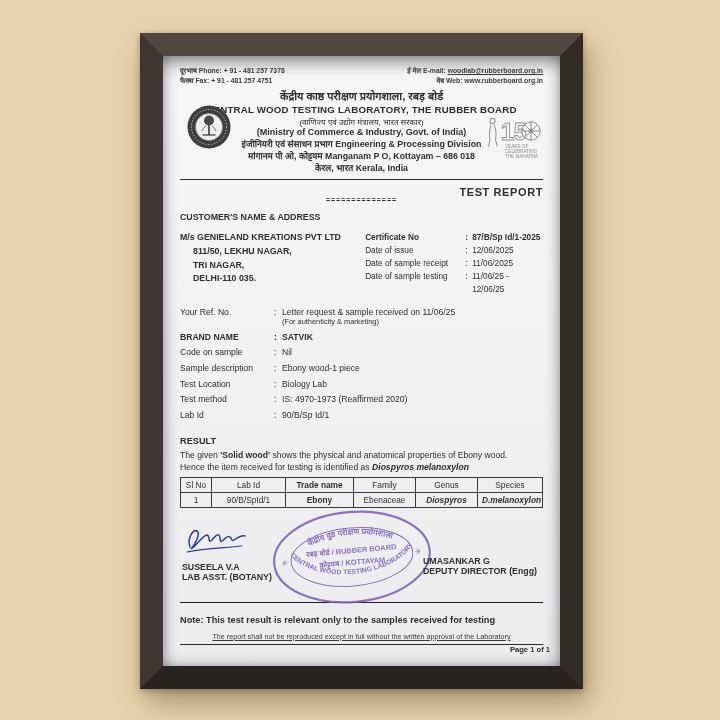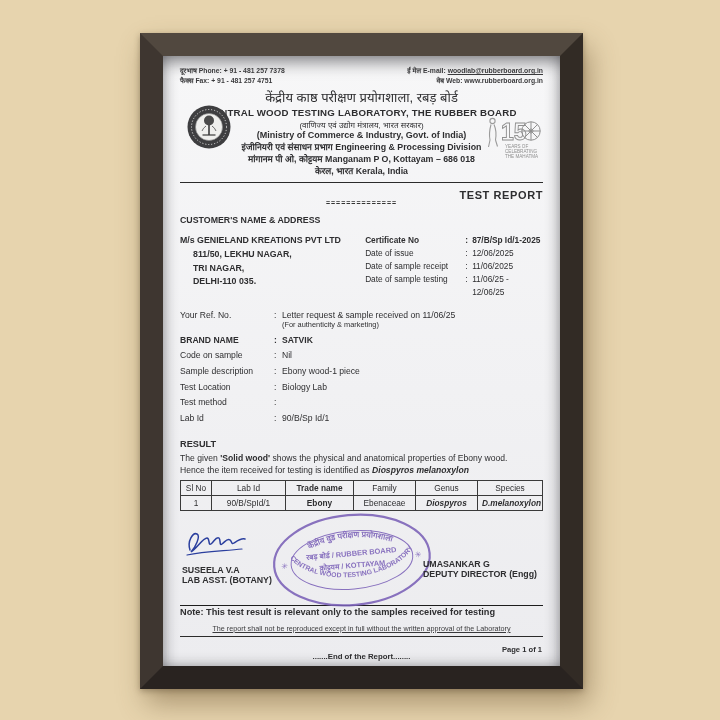--- a/index.html
+++ b/index.html
@@ -27,21 +27,21 @@
   }
   .doc{position:absolute;inset:0;padding:10px 17px 8px;overflow:hidden;}
 
   .contact{display:flex;justify-content:space-between;font-size:6.8px;font-weight:bold;color:#3a3a3c;line-height:1.5;}
   .contact .right{text-align:right;}
   .email-underline{text-decoration:underline;}
 
   .header{position:relative;text-align:center;margin-top:2px;}
   .emblem{position:absolute;left:6px;top:16px;}
   .gandhi{position:absolute;right:0px;top:24px;}
-  .h-title-hi{font-size:13px;font-weight:normal;}
+  .h-title-hi{font-size:11px;font-weight:bold;}
   .h-title-en{font-size:9.7px;font-weight:bold;letter-spacing:0.2px;margin-top:1px;}
   .h-min-hi{font-size:8px;margin-top:1px;}
   .h-min-en{font-size:9px;font-weight:bold;}
   .h-div{font-size:8.8px;font-weight:bold;margin-top:1px;}
   .h-addr{font-size:8.8px;font-weight:bold;}
 
   .rule{border:none;border-top:1.6px solid #2b2b2b;margin:5px 0 0;}
 
   .tr-title{text-align:right;font-size:11px;font-weight:bold;letter-spacing:0.6px;margin-top:6px;}
   .tr-eq{text-align:center;font-size:7px;font-weight:bold;letter-spacing:1px;line-height:0.7;color:#333;}
@@ -69,28 +69,28 @@
   .res .b{font-weight:bold;}
   .res .bi{font-weight:bold;font-style:italic;}
 
   .signs{position:relative;height:86px;margin-top:5px;}
   .stamp{position:absolute;left:50%;top:-6px;transform:translateX(-56%) rotate(-5deg);opacity:0.88;}
   .sig-left{position:absolute;left:2px;top:12px;}
   .sig-name{font-size:8.8px;font-weight:bold;margin-top:1px;}
   .sig-title{font-size:8.8px;font-weight:bold;}
   .sig-right{position:absolute;right:6px;top:42px;}
 
-  .notebox{border-top:1.8px solid #1d1d1d;margin-top:3px;padding-top:1px;}
+  .notebox{border-top:1.8px solid #1d1d1d;margin-top:3px;padding-top:12px;}
   .note-main{font-size:9.2px;font-weight:bold;}
   .note-sub-wrap{border-bottom:1.5px solid #2b2b2b;text-align:center;padding-bottom:1px;}
   .note-sub{font-size:7.2px;text-decoration:underline;color:#3a3a3c;}
   .note-slogan{text-align:center;font-size:7.6px;font-weight:bold;margin-top:1px;}
 
   .endline{text-align:center;font-size:7.8px;font-weight:bold;margin-top:15px;}
-  .page{position:absolute;right:18px;bottom:12px;font-size:7.6px;font-weight:bold;padding-left:12px;}
+  .page{position:absolute;right:10px;bottom:12px;font-size:7.6px;font-weight:bold;padding-left:12px;}
 </style>
 </head>
 <body>
 
 <div class="frame">
   <div class="paper">
     <div class="doc">
 
       <div class="contact">
         <div class="left">
@@ -197,20 +197,21 @@
             <span>Ebony wood-1 piece</span>
         </div>
         <div class="frow">
           <span>Test Location</span>
             <span>:</span>
             <span>Biology Lab</span>
         </div>
         <div class="frow">
           <span>Test method</span>
             <span>:</span>
+            <span>IS: 4970-1973 (Reaffirmed 2020)</span>
         </div>
         <div class="frow">
           <span>Lab Id</span>
             <span>:</span>
             <span>90/B/Sp Id/1</span>
         </div>
       </div>
 
       <div class="result-head">RESULT</div>
       <div class="result-text">
@@ -282,18 +283,17 @@
         </div>
       </div>
 
       <div class="notebox">
         <div class="note-main">Note: This test result is relevant only to the samples received for testing</div>
         <div class="note-sub-wrap">
           <span class="note-sub">The report shall not be reproduced except in full without the written approval of the Laboratory</span>
         </div>
       </div>
 
-      <div class="endline">.......End of the Report........</div>
       <div class="page">Page 1 of 1</div>
 
     </div>
   </div>
 </div>
 
 </body></html>

